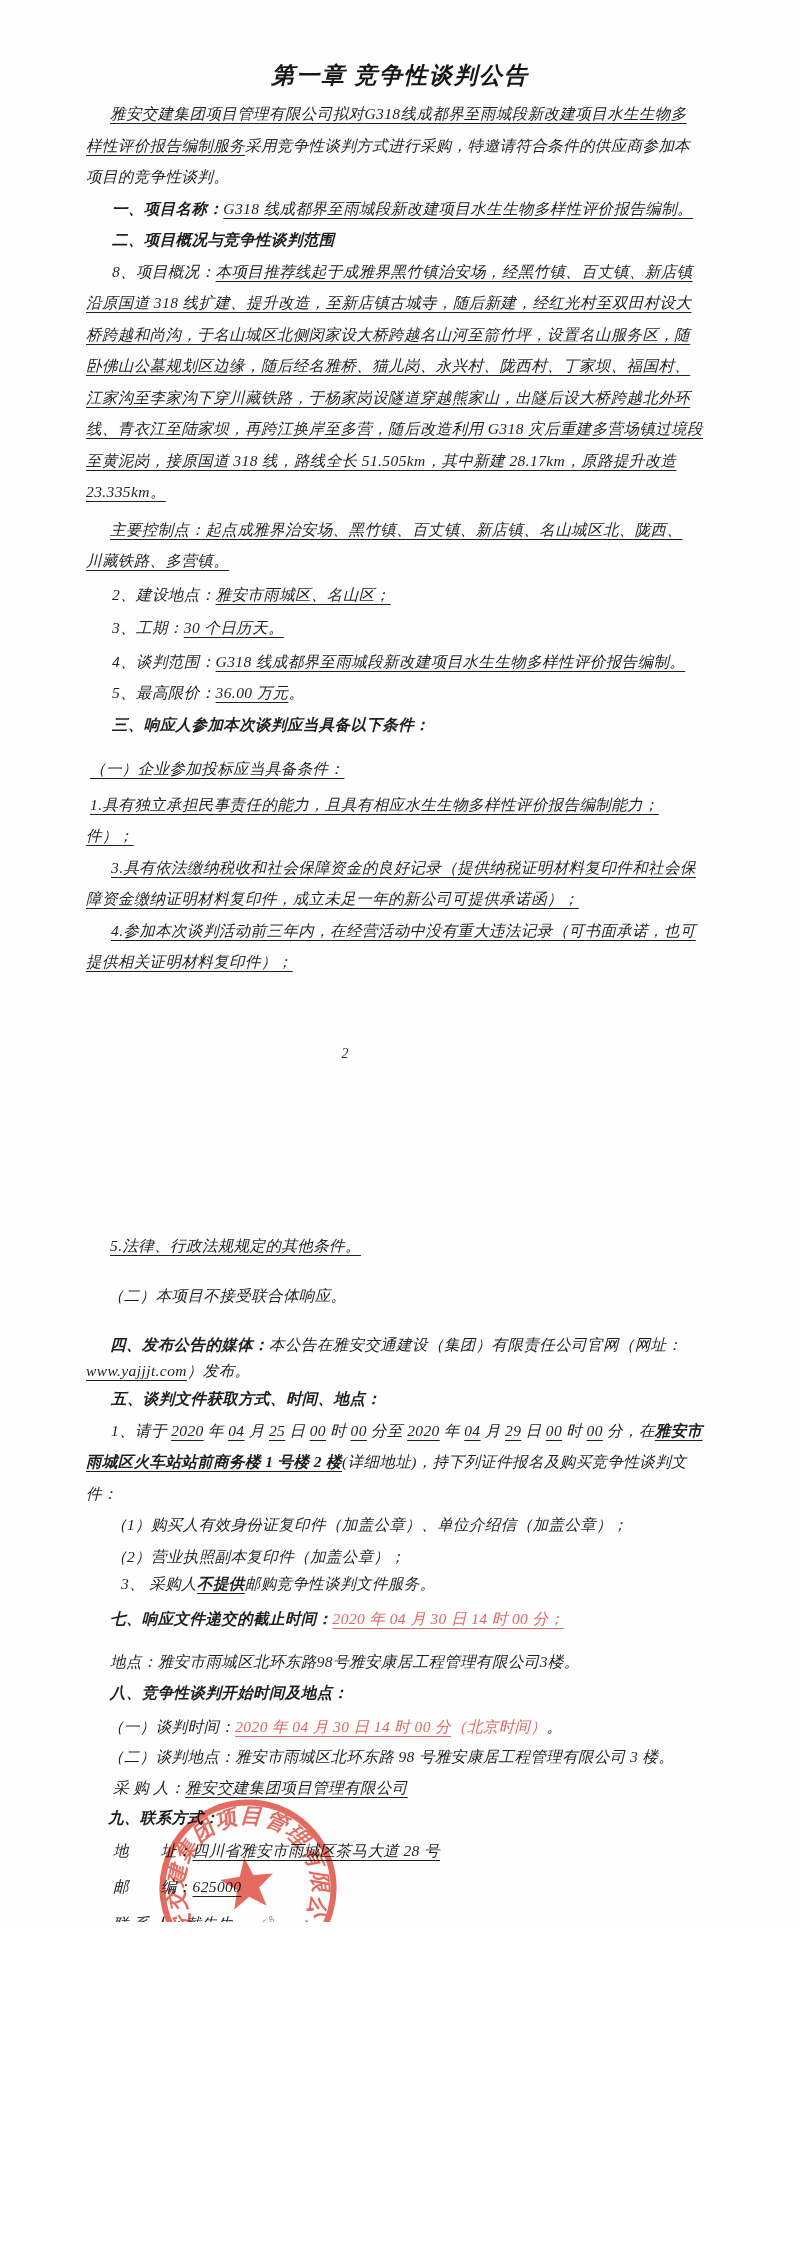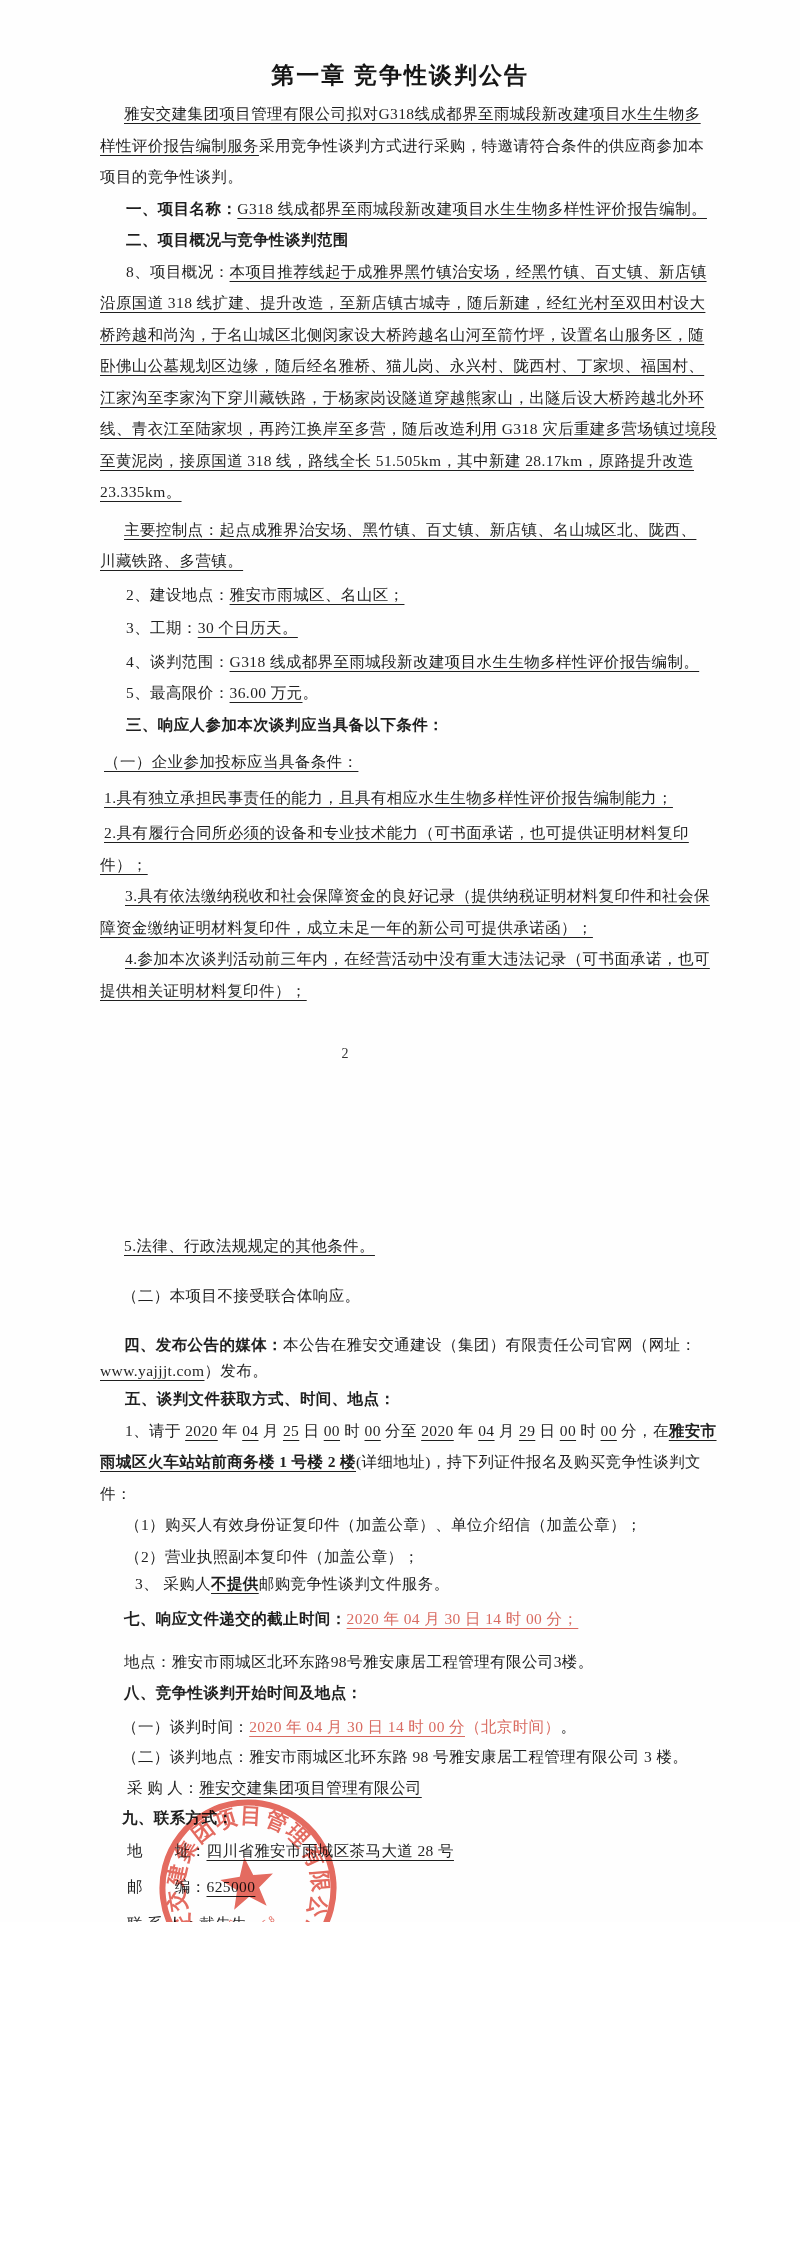--- a/index.html
+++ b/index.html
@@ -4,33 +4,34 @@
 <style>
   html,body{margin:0;padding:0;background:#ffffff;}
   .doc{
     position:relative;
     width:800px;
     height:1922px;
     background:#fefefe;
     font-family:"Liberation Serif","DejaVu Serif",serif;
     color:#1f1f1f;
     overflow:hidden;
+    font-style:italic;
   }
   .title{
     position:absolute;
     top:60px; left:0; width:800px;
     text-align:center;
     font-size:23px;
     font-weight:bold;
     letter-spacing:2px;
     color:#161616;
   }
   .page-body{
     position:absolute;
-    left:100px;
+    left:86px;
     width:636px;
   }
   .line{
     height:31.5px;
     line-height:31.5px;
     font-size:15.5px;
     letter-spacing:0.4px;
     white-space:nowrap;
   }
   .line span{vertical-align:baseline;}
@@ -83,23 +84,22 @@
       <div class="line"><span class="u">线、青衣江至陆家坝，再跨江换岸至多营，随后改造利用 G318 灾后重建多营场镇过境段</span></div>
       <div class="line"><span class="u">至黄泥岗，接原国道 318 线，路线全长 51.505km，其中新建 28.17km，原路提升改造</span></div>
       <div class="line"><span class="u">23.335km。</span></div>
       <div class="line" style="margin-left: 24px; margin-top: 6px;"><span class="u">主要控制点：起点成雅界治安场、黑竹镇、百丈镇、新店镇、名山城区北、陇西、</span></div>
       <div class="line"><span class="u">川藏铁路、多营镇。</span></div>
       <div class="line" style="margin-left: 26px; margin-top: 2px;"><span>2、建设地点：</span><span class="u">雅安市雨城区、名山区；</span></div>
       <div class="line" style="margin-left: 26px; margin-top: 2px;"><span>3、工期：</span><span class="u">30 个日历天。</span></div>
       <div class="line" style="margin-left: 26px; margin-top: 2px;"><span>4、谈判范围：</span><span class="u">G318 线成都界至雨城段新改建项目水生生物多样性评价报告编制。</span></div>
       <div class="line" style="margin-left: 26px;"><span>5、最高限价：</span><span class="u">36.00 万元</span><span>。</span></div>
       <div class="line" style="margin-left: 26px;"><span class="b">三、响应人参加本次谈判应当具备以下条件：</span></div>
-      <div class="line" style="margin-left: 4px; margin-top: 6px;"><span class="u">（一）企业参加投标应当具备条件：</span></div>
+      <div class="line" style="margin-left: 4px; margin-top: 13px;"><span class="u">（一）企业参加投标应当具备条件：</span></div>
       <div class="line" style="margin-left: 4px; margin-top: 4px;"><span class="u">1.具有独立承担民事责任的能力，且具有相应水生生物多样性评价报告编制能力；</span></div>
-      <div class="line" style="margin-left: 4px; margin-top: 4px;"><span class="u">2.具有履行合同所必须的设备和专业技术能力（可书面承诺，也可提供证明材料复印</span></div>
       <div class="line"><span class="u">件）；</span></div>
       <div class="line" style="margin-left: 25px;"><span class="u">3.具有依法缴纳税收和社会保障资金的良好记录（提供纳税证明材料复印件和社会保</span></div>
       <div class="line"><span class="u">障资金缴纳证明材料复印件，成立未足一年的新公司可提供承诺函）；</span></div>
       <div class="line" style="margin-left: 25px;"><span class="u">4.参加本次谈判活动前三年内，在经营活动中没有重大违法记录（可书面承诺，也可</span></div>
       <div class="line"><span class="u">提供相关证明材料复印件）；</span></div>
     </div>
 
   <div class="pagenum" style="top:1046px">2</div>
 
   <div class="page-body" style="top:1230px">

